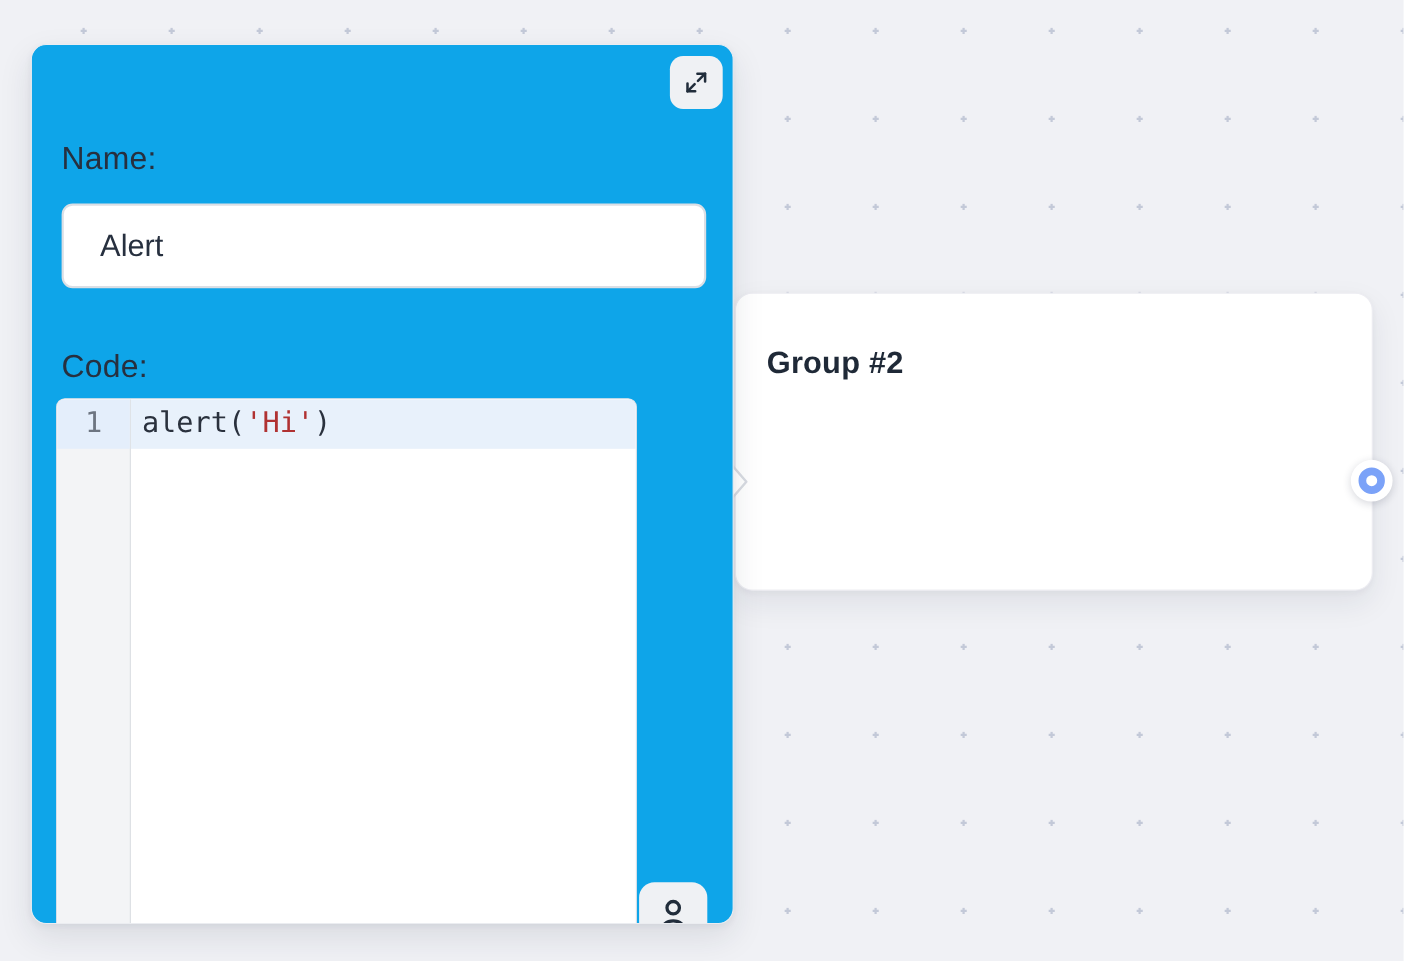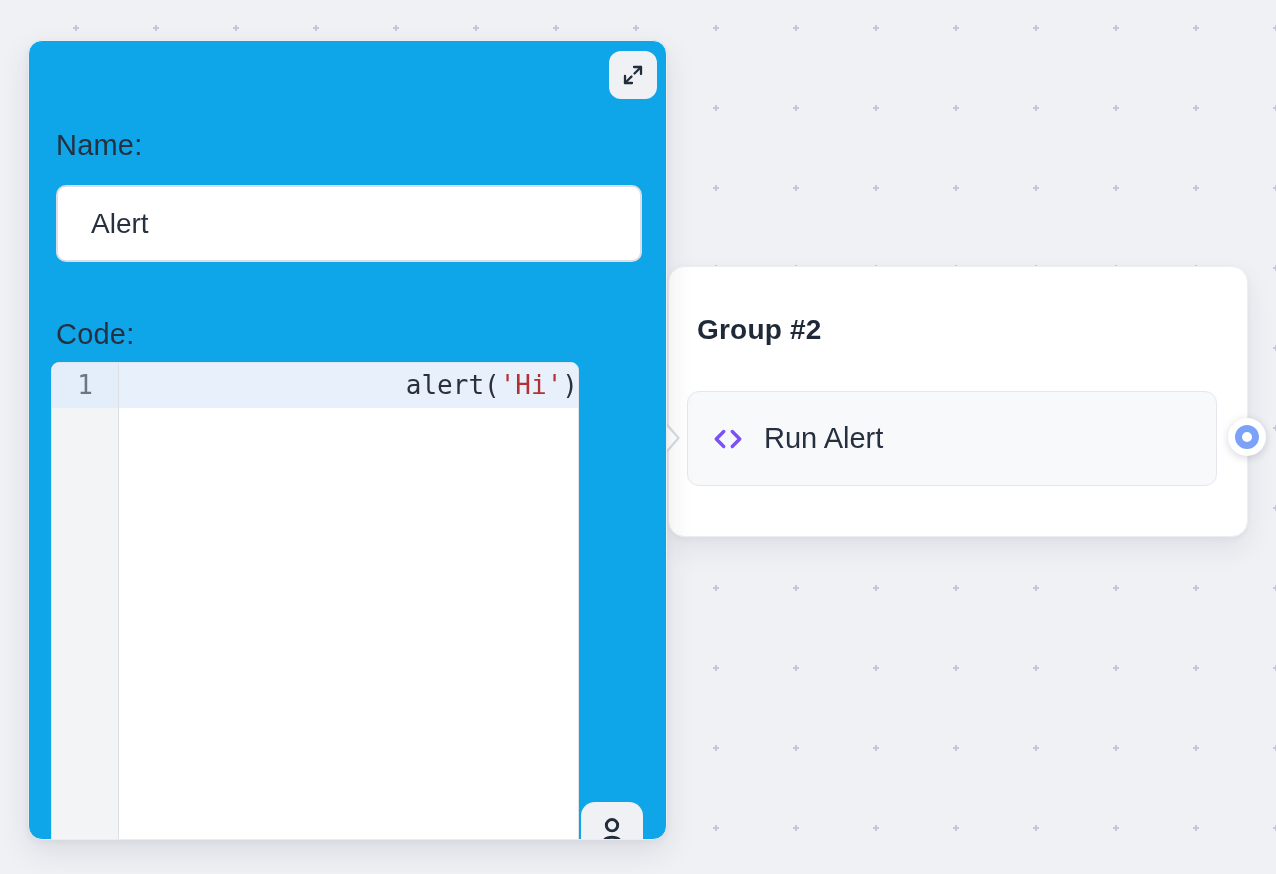--- a/index.html
+++ b/index.html
@@ -81,21 +81,21 @@
     color: #6d7581;
   }
   .gutter-line.active { background: #e4eefb; }
   .code-area { flex: 1 1 auto; }
   .code-line {
     height: 45px; line-height: 45px;
     padding-left: 10px;
     white-space: pre;
     color: #2a313d;
   }
-  .code-line.active { background: #e8f1fb; text-align: right; }
+  .code-line.active { background: #e8f1fb; }
   .tok-string { color: #b03232; }
 
   
   .notch { position: absolute; left: 664px; top: 421px; z-index: 2; }
 
   
   .group-card {
     position: absolute; left: 668px; top: 266px;
     width: 580px; height: 271px;
     background: #ffffff;
@@ -361,26 +361,19 @@
 
   <div class="notch">
     <svg width="17" height="34" viewBox="0 0 17 34">
       <path d="M1.5 2 L14.5 17 L1.5 32" fill="#ffffff" stroke="#d8dbe2" stroke-width="2.2" stroke-linejoin="round" stroke-linecap="round"></path>
     </svg>
   </div>
 
   <section class="group-card">
     <h2 class="group-title">Group #2</h2>
 
-    <div class="node">
-      <svg width="32" height="26" viewBox="0 0 30 24" fill="none" stroke="#7a52f4" stroke-width="3.2" stroke-linecap="round" stroke-linejoin="round">
-        <polyline points="11,5 4,12 11,19"></polyline>
-        <polyline points="19,5 26,12 19,19"></polyline>
-      </svg>
-      <span class="node-label">Run Alert</span>
-    </div>
   </section>
 
   <div class="handle-out">
     <div class="handle-ring"></div>
   </div>
 
 </div>
 
 </body></html>

